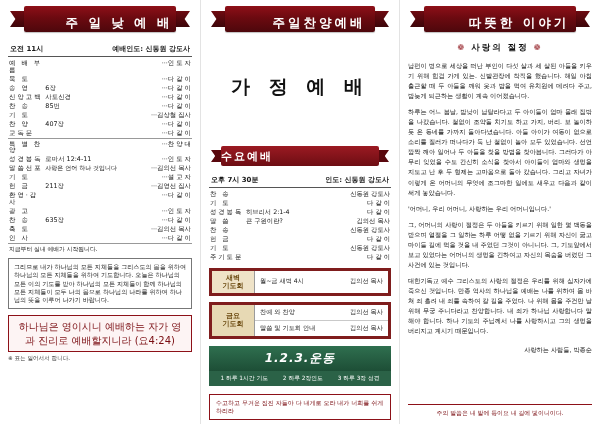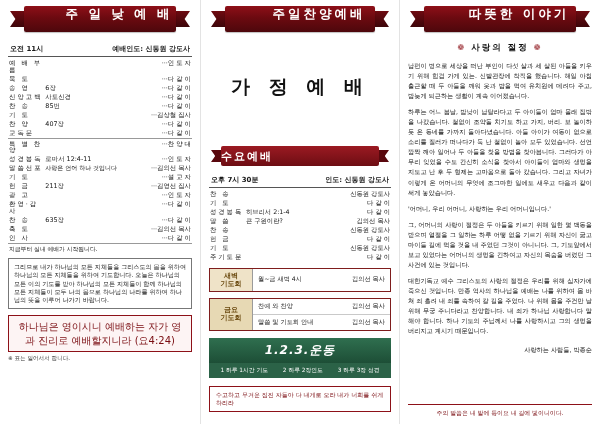--- a/index.html
+++ b/index.html
@@ -7,21 +7,21 @@
   .page{position:relative;width:600px;height:424px;display:flex;box-sizing:border-box;}
   .col{position:relative;box-sizing:border-box;}
   .col1{width:200px;padding:6px 8px 4px 8px;}
   .col2{width:200px;padding:6px 8px 4px 8px;border-left:1px solid #e3e3e3;border-right:1px solid #e3e3e3;}
   .col3{width:200px;padding:6px 8px 4px 8px;}
 
   
   .ribbon{position:relative;height:30px;margin:0 2px 6px 2px;}
   .ribbon .body{position:absolute;left:14px;right:14px;top:0;height:26px;
     background:linear-gradient(180deg,#8e1018 0%,#6c0a10 45%,#4d070c 100%);
-    border-radius:2px;display:flex;align-items:flex-start;justify-content:center;
+    border-radius:2px;display:flex;align-items:flex-end;justify-content:center;
     box-shadow:0 1px 1px rgba(0,0,0,.25);padding-left:38px;}
   .ribbon .body span{color:#fff;font-size:12.5px;font-weight:bold;letter-spacing:3px;}
   .ribbon .tailL,.ribbon .tailR{position:absolute;top:5px;width:18px;height:16px;
     background:linear-gradient(180deg,#6e0b11,#3d0509);}
   .ribbon .tailL{left:0;clip-path:polygon(0 0,100% 0,100% 100%,0 100%,30% 50%);}
   .ribbon .tailR{right:0;clip-path:polygon(0 0,100% 0,70% 50%,100% 100%,0 100%);}
 
   .sub-banner{position:relative;height:22px;margin:8px 2px 5px 2px;}
   .sub-banner .body{position:absolute;left:10px;right:10px;top:0;height:20px;
     background:linear-gradient(180deg,#9b1a22 0%,#6d0d13 100%);border-radius:2px;
@@ -48,21 +48,21 @@
 
   .framebox{border:1px solid #777;margin-top:5px;padding:4px 5px;font-size:6.1px;line-height:1.35;}
   .verse{margin-top:6px;border:1px solid #8d1118;background:#fdf4f4;padding:4px 5px;
     font-size:10px;line-height:1.35;color:#7a0d12;text-align:center;}
 
   .c2title{text-align:center;font-size:19px;font-weight:bold;letter-spacing:6px;
     margin:38px 0 46px 0;color:#111;}
 
   table.order2{width:100%;border-collapse:collapse;font-size:6.3px;line-height:1.05;}
   table.order2 td{padding:1.2px 1px;}
-  .prayer-row{display:flex;margin-top:6px;border:1px solid #7f1d1d;}
+  .prayer-row{display:flex;margin-top:6px;border:3px solid #7f1d1d;}
   .prayer-tag{width:42px;background:#efe3c8;border-right:1px solid #9b9b9b;
     display:flex;flex-direction:column;align-items:center;justify-content:center;
     font-size:7px;font-weight:bold;color:#6b4a10;line-height:1.15;padding:3px 0;}
   .prayer-tag.gold{background:#e7d9b4;}
   .prayer-body{flex:1;display:flex;align-items:center;justify-content:space-between;
     font-size:6.2px;padding:3px 5px;}
   .movement{margin-top:7px;background:linear-gradient(180deg,#2f6f4f,#1d4e36);color:#fff;
     text-align:center;font-size:12px;font-weight:bold;letter-spacing:1px;padding:4px 0;font-style:italic;}
   .movement-sub{background:#2b6247;color:#fff;font-size:5.8px;display:flex;
     justify-content:space-around;padding:3px 4px;}
@@ -161,28 +161,28 @@
             <td class="c1">기  도</td>
             <td class="c2"></td>
             <td class="c4">···설 교 자</td>
           </tr>
       <tr>
             <td class="c1">헌  금</td>
             <td class="c2">211장</td>
             <td class="c4">···김영선 집사</td>
           </tr>
       <tr>
+            <td class="c1">환영·감사</td>
+            <td class="c2"></td>
+            <td class="c4">···다 같 이</td>
+          </tr>
+      <tr>
             <td class="c1">광  고</td>
             <td class="c2"></td>
             <td class="c4">···인 도 자</td>
-          </tr>
-      <tr>
-            <td class="c1">환영·감사</td>
-            <td class="c2"></td>
-            <td class="c4">···다 같 이</td>
           </tr>
       <tr>
             <td class="c1">찬  송</td>
             <td class="c2">635장</td>
             <td class="c4">···다 같 이</td>
           </tr>
       <tr>
             <td class="c1">축  도</td>
             <td class="c2"></td>
             <td class="c4">···김의선 목사</td>

